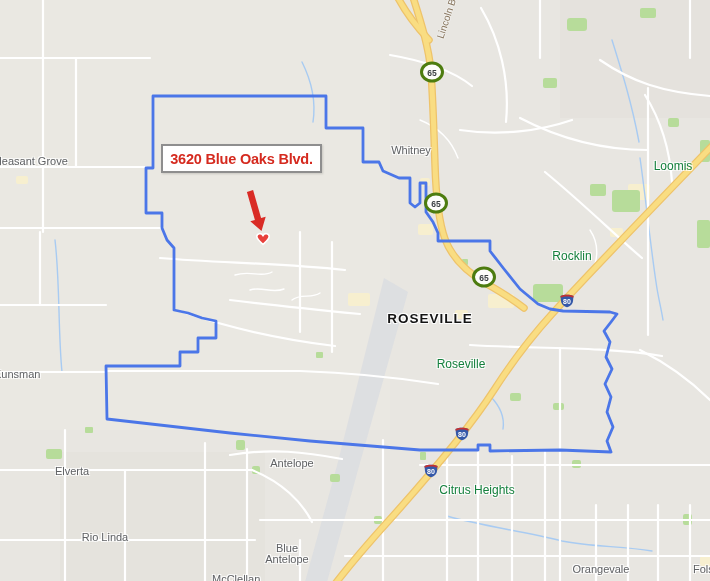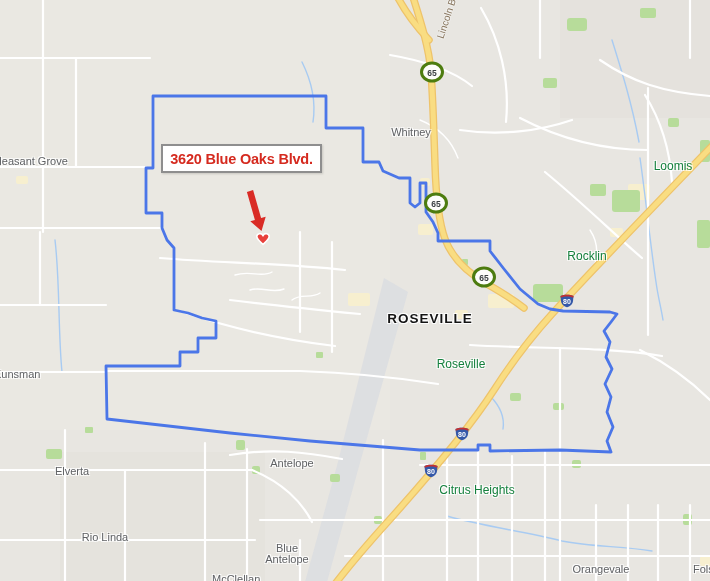--- a/index.html
+++ b/index.html
@@ -164,23 +164,23 @@
              L198,352 L198,338 L216,338 L216,321 L202,318 L188,313 L174,310 L174,248 L167,240 L162,228
              L162,213 L146,213 L146,168 L153,168 Z" fill="none" stroke="#4b76e8" stroke-width="2.8" stroke-linejoin="round"></path>
 
     <polygon points="246.9,191.9 253.1,190.1 261.1,218.1 265.7,216.8 261.5,231 250.3,221.2 254.9,219.9" fill="#d92b25"></polygon>
 
     <path d="M263,235.5 C261.3,232.6 256.8,233.2 256.8,236.6 C256.8,239.2 259.8,241.5 263,244.4
              C266.2,241.5 269.2,239.2 269.2,236.6 C269.2,233.2 264.7,232.6 263,235.5 Z" fill="#e8413c" stroke="#ffffff" stroke-width="1.6"></path>
   </svg>
 
   <span class="place cut" style="left:-8px;top:156px;">Pleasant Grove</span>
-  <span class="place" style="left:411px;top:127px;">Whitney</span>
+  <span class="place" style="left:411px;top:145px;">Whitney</span>
   <span class="place town" style="left:673px;top:161px;">Loomis</span>
-  <span class="place town" style="left:587px;top:251px;">Rocklin</span>
+  <span class="place town" style="left:572px;top:251px;">Rocklin</span>
   <span class="place caps" style="left:430px;top:313px;">ROSEVILLE</span>
   <span class="place town" style="left:461px;top:359px;">Roseville</span>
   <span class="place cut" style="left:-6px;top:369px;">Kunsman</span>
   <span class="place" style="left:292px;top:458px;">Antelope</span>
   <span class="place town" style="left:477px;top:485px;">Citrus Heights</span>
   <span class="place center2" style="left:287px;top:543px;">Blue</span>
   <span class="place center2" style="left:287px;top:554px;">Antelope</span>
   <span class="place" style="left:72px;top:466px;">Elverta</span>
   <span class="place" style="left:105px;top:532px;">Rio Linda</span>
   <span class="place" style="left:601px;top:564px;">Orangevale</span>

